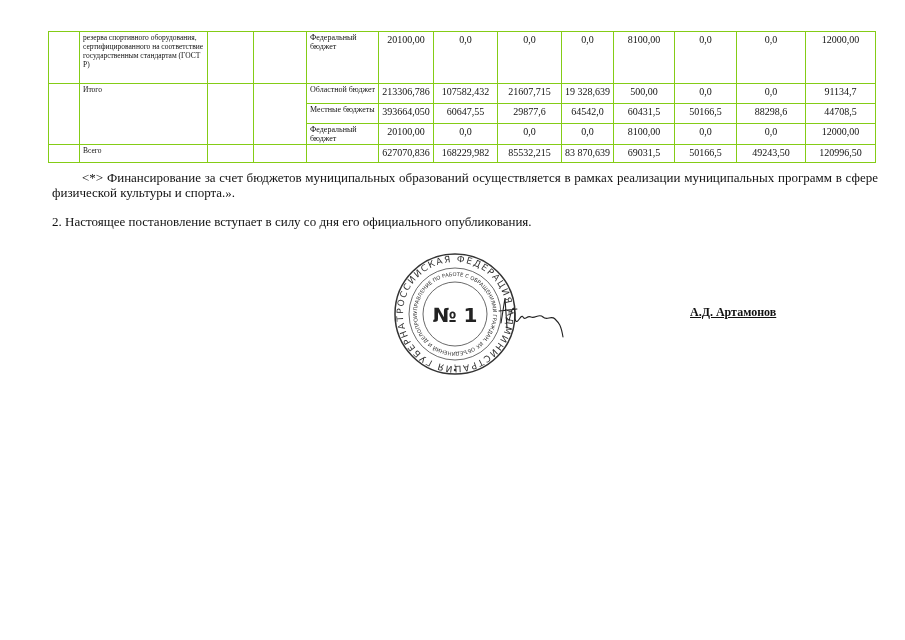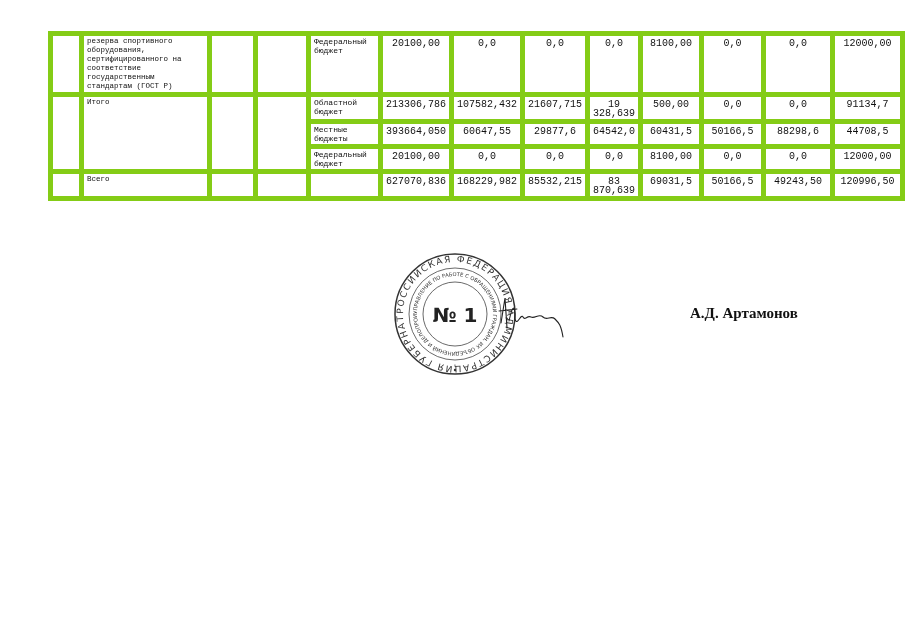--- a/index.html
+++ b/index.html
@@ -3,31 +3,31 @@
 <meta charset="utf-8">
 <style>
   html, body { margin: 0; padding: 0; background: #ffffff; }
   body { width: 905px; height: 640px; position: relative; overflow: hidden;
          font-family: "Liberation Serif", "DejaVu Serif", serif; color: #111; }
   .page { position: absolute; left: 0; top: 0; width: 905px; height: 640px; }
 
   
   .tbl { position: absolute; left: 48px; top: 31px; border-collapse: collapse;
          table-layout: fixed; font-size: 8px; line-height: 9px; }
-  .tbl td { border: 5px solid #84cc16; vertical-align: top; padding: 1px 3px; overflow: hidden; font-family: Liberation Mono, monospace; }
+  .tbl td { border: 1px solid #84cc16; vertical-align: top; padding: 1px 3px; overflow: hidden; }
   .tbl td.num { text-align: center; font-size: 10px; padding-top: 3px; }
   .tbl td.src { text-align: left; font-size: 8px; line-height: 9px; }
   .tbl td.src.left { text-align: left; }
   .tbl td.desc { font-size: 7.5px; line-height: 9px; }
 
   .footnote { position: absolute; left: 52px; top: 170px; width: 826px;
               font-size: 13px; line-height: 15px; text-align: justify; text-indent: 30px; }
   .clause { position: absolute; left: 52px; top: 214px; font-size: 13px; }
   .governor { position: absolute; left: 52px; top: 293px; font-size: 13px; font-weight: bold; }
-  .signer { position: absolute; left: 690px; top: 305px; font-size: 15px; font-weight: bold; }
+  .signer { position: absolute; left: 690px; top: 305px; font-size: 12px; font-weight: bold; text-decoration: underline; }
 
   .stamp { position: absolute; left: 393px; top: 252px; width: 124px; height: 124px; }
   .signature { position: absolute; left: 495px; top: 293px; width: 75px; height: 50px; }
 </style>
 </head>
 <body>
 
 <div class="page">
 
   <table class="tbl">
@@ -113,21 +113,23 @@
       <td class="num">85532,215</td>
       <td class="num">83 870,639</td>
       <td class="num">69031,5</td>
       <td class="num">50166,5</td>
       <td class="num">49243,50</td>
       <td class="num">120996,50</td>
     </tr>
   </tbody>
     </table>
 
+  <p class="footnote" style="margin:0">&lt;*&gt; Финансирование за счет бюджетов муниципальных образований осуществляется в рамках реализации муниципальных программ в сфере физической культуры и спорта.».</p>
 
+  <div class="clause">2. Настоящее постановление вступает в силу со дня его официального опубликования.</div>
 
 
   <svg class="stamp" viewBox="0 0 124 124">
     <defs>
       <path id="outerArc" d="M 62,62 m -52,0 a 52,52 0 1,1 104,0 a 52,52 0 1,1 -104,0"></path>
       <path id="innerArc" d="M 62,62 m -38,0 a 38,38 0 1,1 76,0 a 38,38 0 1,1 -76,0"></path>
     </defs>
     <circle cx="62" cy="62" r="60" fill="none" stroke="#333" stroke-width="1.5"></circle>
     <circle cx="62" cy="62" r="46" fill="none" stroke="#444" stroke-width="0.8"></circle>
     <circle cx="62" cy="62" r="32" fill="none" stroke="#444" stroke-width="0.8"></circle>

